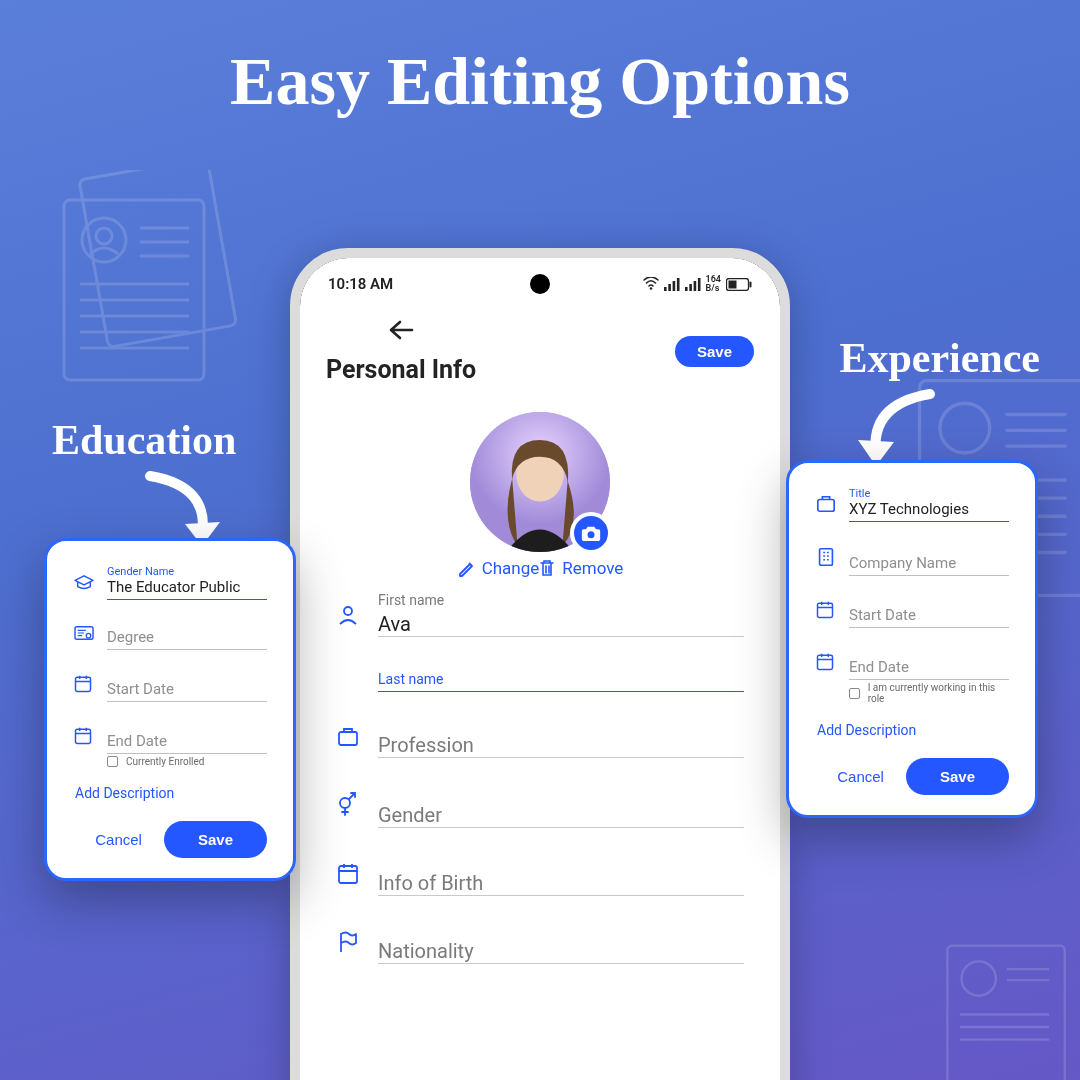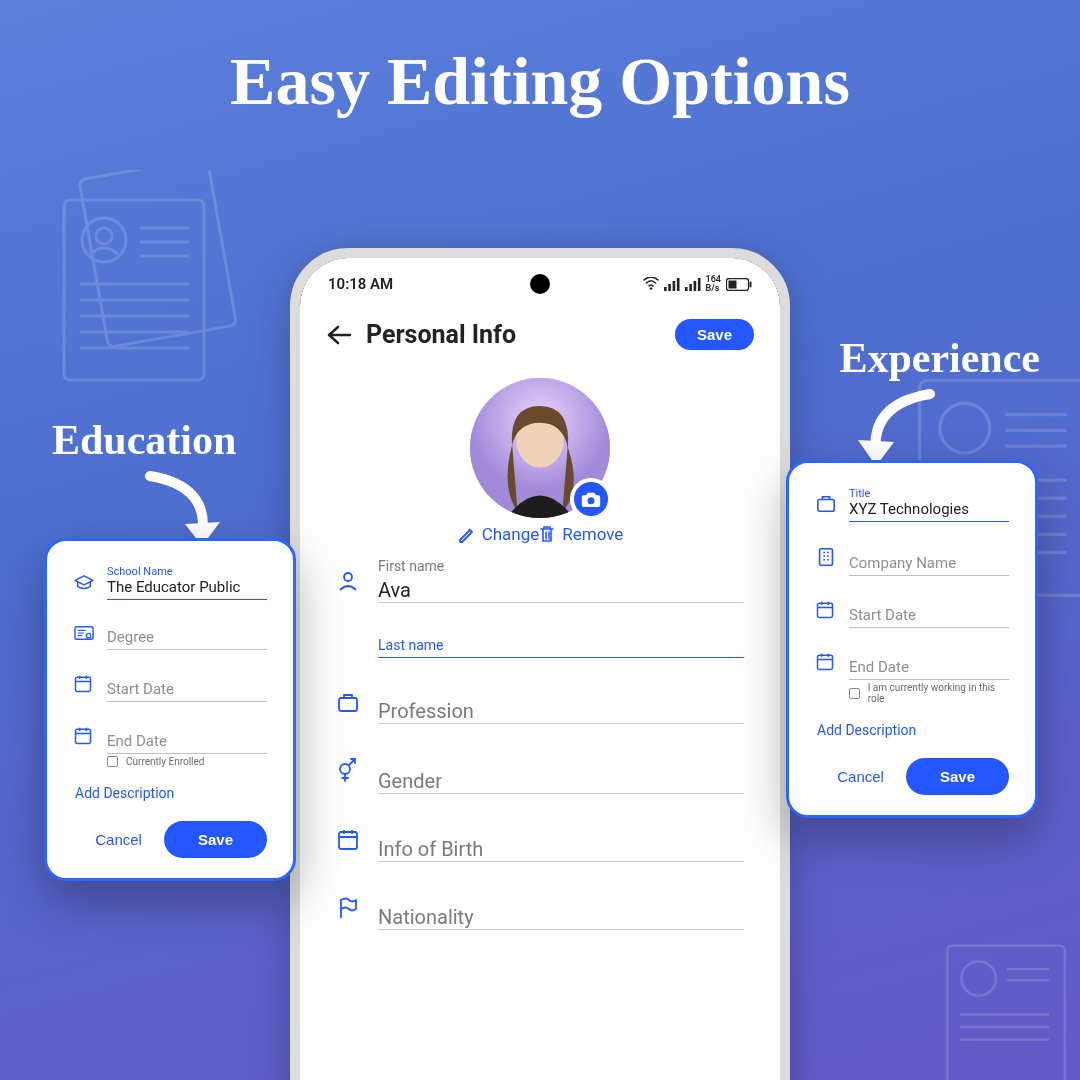--- a/index.html
+++ b/index.html
@@ -86,21 +86,21 @@
   }
   .statusbar .right { display:flex; align-items:center; gap:5px; }
   .statusbar svg { display:block; }
 
   .appbar {
     display: flex;
     align-items: center;
     justify-content: space-between;
     padding: 22px 26px 10px;
   }
-  .appbar-left { display:flex; align-items:center; gap:14px; }
+  .appbar-left { display:flex; align-items:center; gap:14px;flex-direction:column; }
   .appbar-title { font-size: 25px; font-weight: 700; color: #232323; }
   .appbar .save-pill {
     background: #2457ff;
     color: #fff;
     border: none;
     border-radius: 20px;
     padding: 7px 22px;
     font-size: 15px;
     font-weight: 600;
     cursor: pointer;
@@ -391,21 +391,21 @@
 
   </div>
 </div>
 
 <div class="card card-edu">
   <div class="crow">
     <div class="cicon"><svg width="22" height="18" viewBox="0 0 24 20">
           <path d="M2 7 L12 2 L22 7 L12 12 Z M5 9 v5 Q12 18 19 14 V9" stroke="#2457ff" stroke-width="1.6" fill="none" stroke-linejoin="round"></path>
         </svg></div>
     <div class="ccol focused">
-        <div class="clabel">School Name</div>
+        <div class="clabel">Gender Name</div>
         <div class="cval">The Educator Public</div>
       </div>
   </div>
   <div class="crow">
     <div class="cicon"><svg width="22" height="18" viewBox="0 0 24 20">
           <rect x="2" y="3" width="20" height="14" rx="2" stroke="#2457ff" stroke-width="1.6" fill="none"></rect>
           <circle cx="17" cy="13" r="2.5" stroke="#2457ff" stroke-width="1.4" fill="none"></circle>
           <path d="M5 7 h9 M5 10 h7 M5 13 h5" stroke="#2457ff" stroke-width="1.3"></path>
         </svg></div>
     <div class="ccol">

